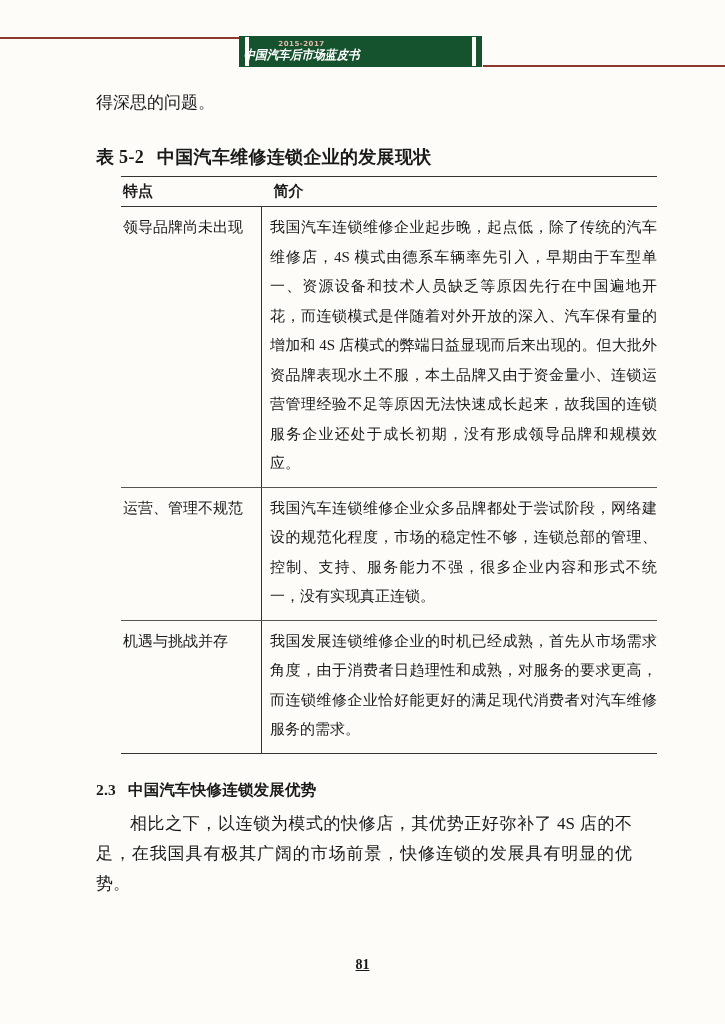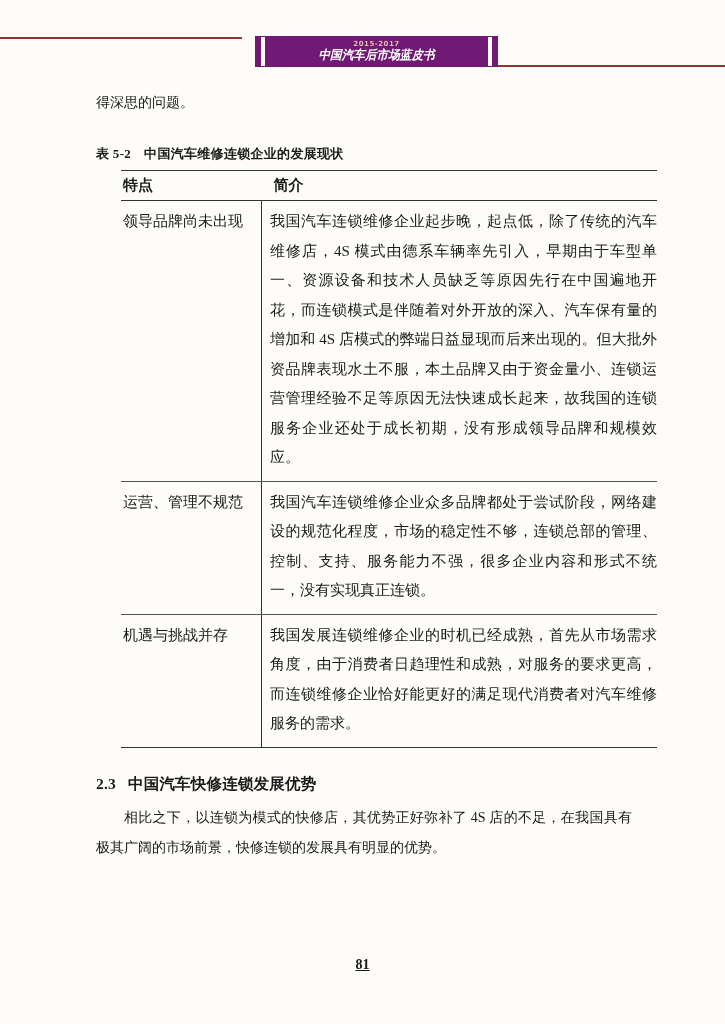--- a/index.html
+++ b/index.html
@@ -35,28 +35,28 @@
   .rule-right {
     position: absolute;
     left: 483px;
     top: 65px;
     width: 242px;
     height: 2px;
     background: #8d3a2e;
   }
   .banner {
     position: absolute;
-    left: 255px;
+    left: 239px;
     top: 36px;
     width: 243px;
     height: 31px;
-    background: #701a75;
+    background: #14532d;
     display: flex;
     align-items: center;
-    justify-content: center;
+    justify-content: flex-start;
   }
   .banner .stripe {
     position: absolute;
     top: 1px;
     width: 4px;
     height: 29px;
     background: #fdfcf9;
   }
   .banner .stripe.left { left: 6px; }
   .banner .stripe.right { right: 6px; }
@@ -93,30 +93,30 @@
     width: 725px;
   }
   .content {
     position: absolute;
     left: 96px;
     top: 88px;
     width: 536px;
   }
 
   .para {
-    font-size: 14px;
+    font-size: 17px;
     line-height: 30px;
     text-align: justify;
     text-justify: inter-ideograph;
     margin: 0;
   }
   .para-indent { text-indent: 2em; }
 
   .table-caption {
-    font-size: 13px;
+    font-size: 18px;
     font-weight: bold;
     margin-top: 27px;
     margin-bottom: 7px;
     letter-spacing: 0.3px;
   }
   .table-caption .cap-num {
     font-family: "Liberation Serif", serif;
   }
   .table-caption .cap-txt {
     margin-left: 13px;

